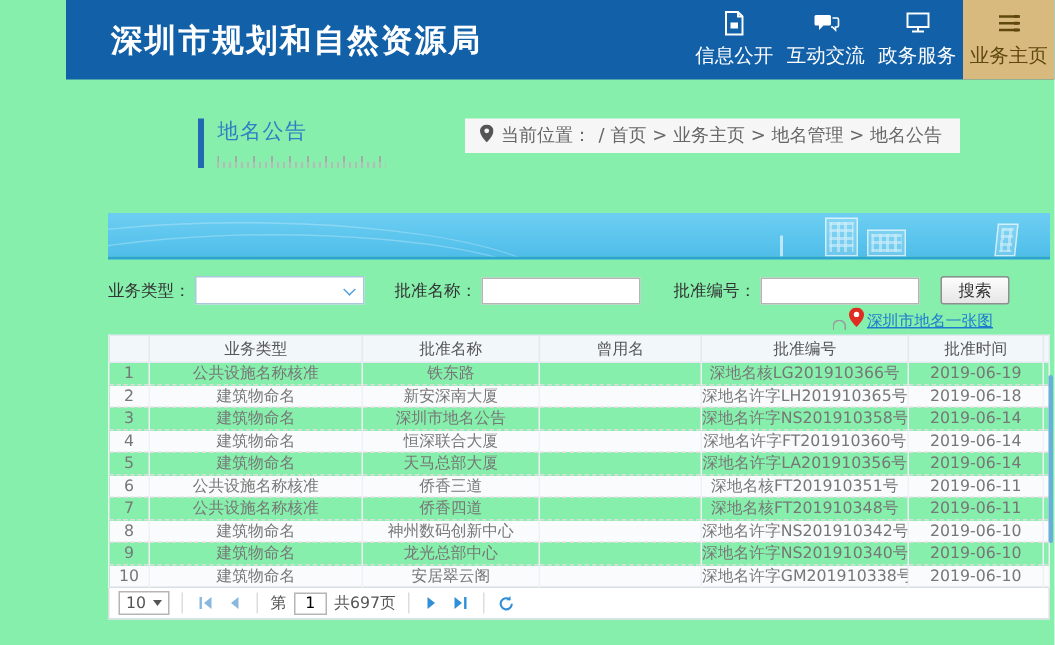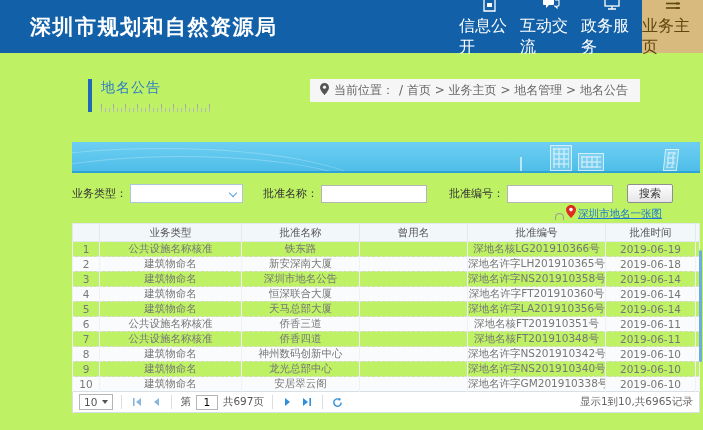--- a/index.html
+++ b/index.html
@@ -1,24 +1,24 @@
 <!DOCTYPE html>
 <html><head>
 <meta charset="utf-8">
 <style>
   * { margin:0; padding:0; box-sizing:border-box; }
   html,body { width:703px; height:430px; background:#fff; font-family:"DejaVu Sans","Liberation Sans",sans-serif; overflow:hidden; }
-  .page { position:relative; width:703px; height:430px; background:#bef264; }
+  .page { position:relative; width:703px; height:430px; background:#86efac;padding-left:44px; }
 
   
   .topbar { display:flex; align-items:stretch; height:53px; background:#1160a8; }
   .site-title { align-self:center; margin-left:30px; color:#fff; font-size:21px; font-weight:bold; letter-spacing:1.5px; }
   .nav { margin-left:auto; display:flex; align-items:stretch; }
   .nav-item { width:61px; display:flex; flex-direction:column; align-items:center; justify-content:center; gap:4px; color:#fff; cursor:pointer; }
-  .nav-item .nv-label { font-size:16px; }
+  .nav-item .nv-label { font-size:13px; }
   .nav-item svg { display:block; }
   .nav-item.active { background:#d8b97e; color:#5f480e; }
 
   
   .section-row { display:flex; align-items:flex-start; margin:26px 63px 0 88px; }
   .sec-title-wrap { border-left:4px solid #2268b2; padding-left:9px; }
   .sec-title { color:#2f7dc4; font-size:14px; letter-spacing:1px; }
   .ruler { margin-top:7px; width:112px; height:8px;
      background:
        repeating-linear-gradient(90deg,#b9b9b9 0 1px,transparent 1px 4px),
@@ -330,19 +330,18 @@
             <rect x="7.4" y="1" width="1.6" height="8" fill="#2f8fd8"></rect>
           </svg>
       </span>
       <div class="vsep"></div>
       <span class="pg-btn">
         <svg width="11" height="11" viewBox="0 0 11 11">
             <path d="M9.2 5.5a3.7 3.7 0 1 1-1.1-2.6" fill="none" stroke="#2f8fd8" stroke-width="1.4"></path>
             <path d="M8.3 0.4v2.8H5.5z" fill="#2f8fd8"></path>
           </svg>
       </span>
-      <span class="pager-summary">显示1到10,共6965记录</span>
     </div>
 
   </div>
 
   <div class="scroll-thumb"></div>
 </div>
 
 </body></html>

